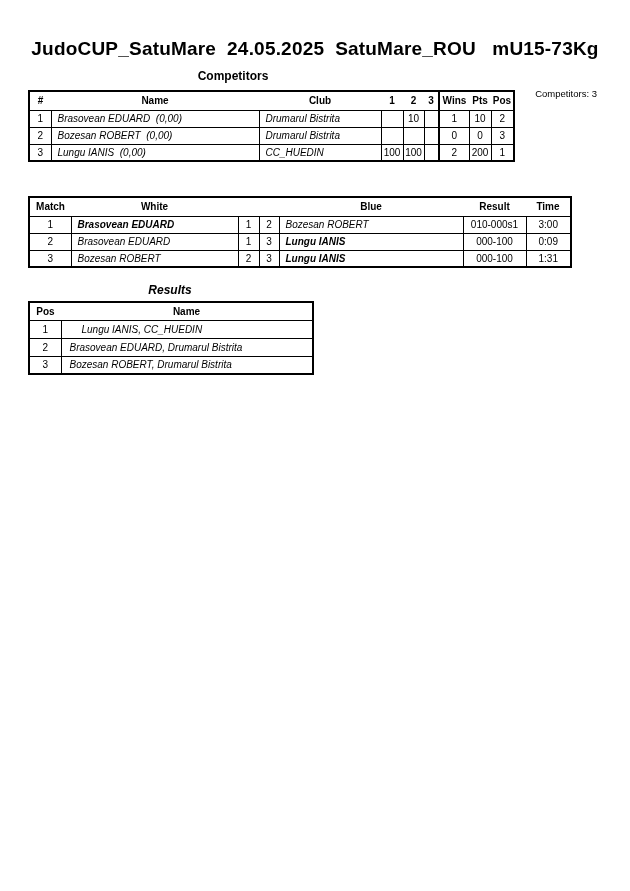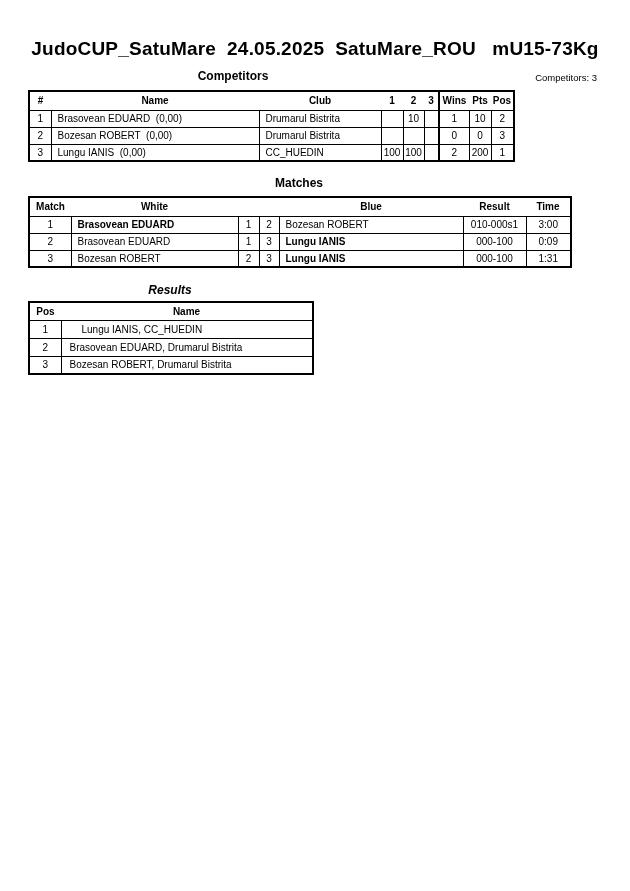--- a/index.html
+++ b/index.html
@@ -15,37 +15,37 @@
   }
   .title {
     position:absolute; top:38px; left:0; width:100%;
     text-align:center; font-size:19px; font-weight:bold;
     white-space:pre; letter-spacing:0.2px;
   }
   .section-heading {
     position:absolute; font-size:12px; font-weight:bold; text-align:center;
   }
   .count-label {
-    position:absolute; top:72px; right:33px; font-size:9.5px; text-align:left;
+    position:absolute; top:88px; right:33px; font-size:9.5px; text-align:left;
   }
   table.t {
     position:absolute;
     border-collapse:collapse; table-layout:fixed;
     border:2px solid #000; background:#fff;
   }
   .t th, .t td {
     font-size:10px; padding:0; overflow:hidden; white-space:pre;
     vertical-align:middle; text-align:center;
   }
   .t th {
     font-weight:bold;
     border:none; border-bottom:1px solid #000;
   }
   .t td { border:1px solid #000; font-weight:normal; }
-  .t .left { text-align:left; padding-left:6px; }
+  .t .left { text-align:left; padding-left:6px;font-style:italic; }
   .t .thickL { border-left:2px solid #000; }
   .t .b { font-weight:bold; }
   #competitors-table { left:28px; top:90px;  width:485px; }
   #matches-table     { left:28px; top:196px; width:542px;padding-left:20px; }
   #results-table     { left:28px; top:301px; width:284px; }
   #competitors-heading { top:69px;  left:28px; width:410px; }
   #matches-heading     { top:176px; left:28px; width:542px; }
   #results-heading     { top:283px; left:28px; width:284px;font-style:italic; }
   tr.hdr { height:19px; }
   tr.row { height:17px; }
@@ -117,21 +117,20 @@
         <td>100</td>
         <td>100</td>
         <td></td>
         <td class="thickL">2</td>
         <td>200</td>
         <td>1</td>
       </tr>
     </tbody>
   </table>
 
-  <div class="section-heading" id="matches-heading">Matches</div>
 
   <table class="t" id="matches-table">
     <colgroup>
       <col style="width:42px">
         <col style="width:167px">
         <col style="width:21px">
       <col style="width:20px">
         <col style="width:184px">
         <col style="width:63px">
       <col style="width:45px">

